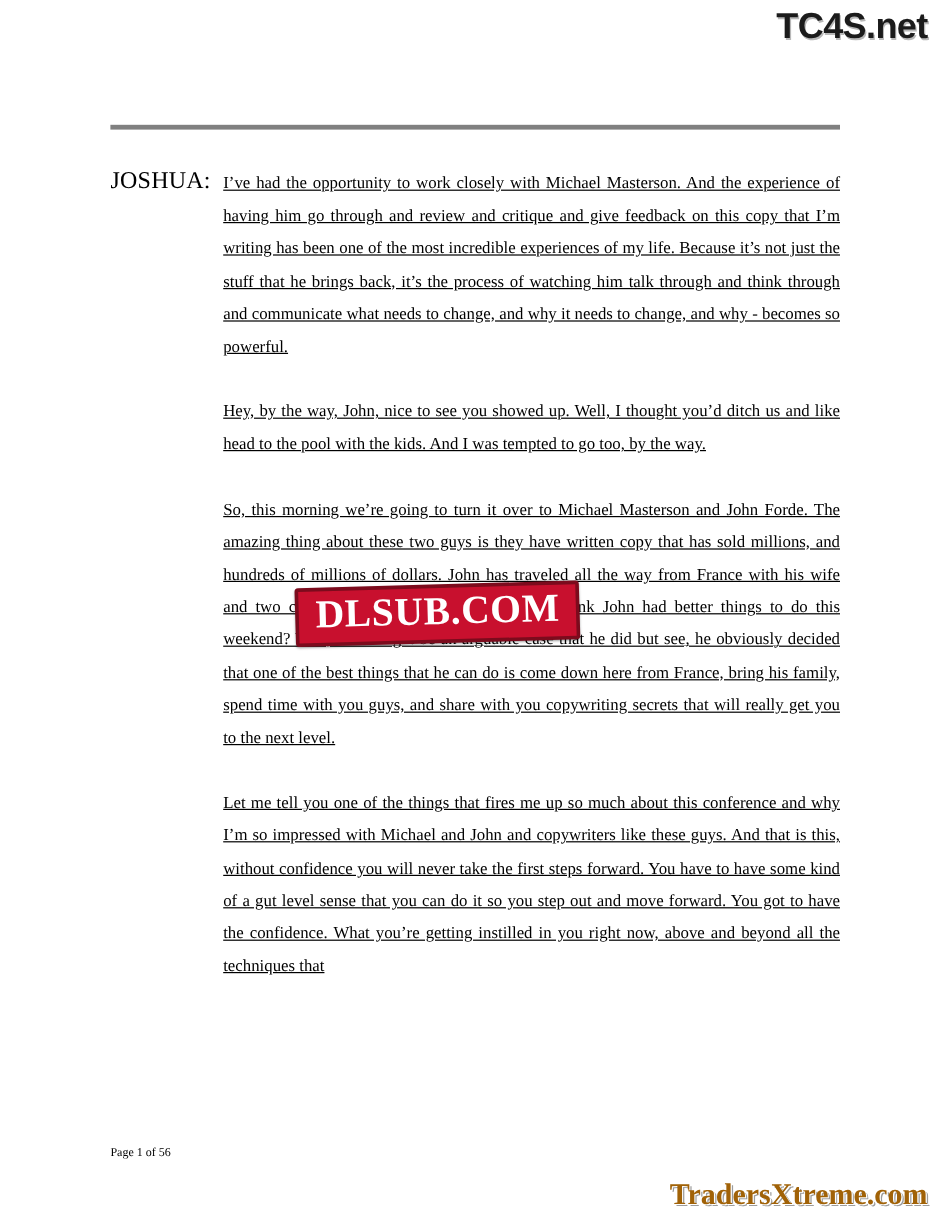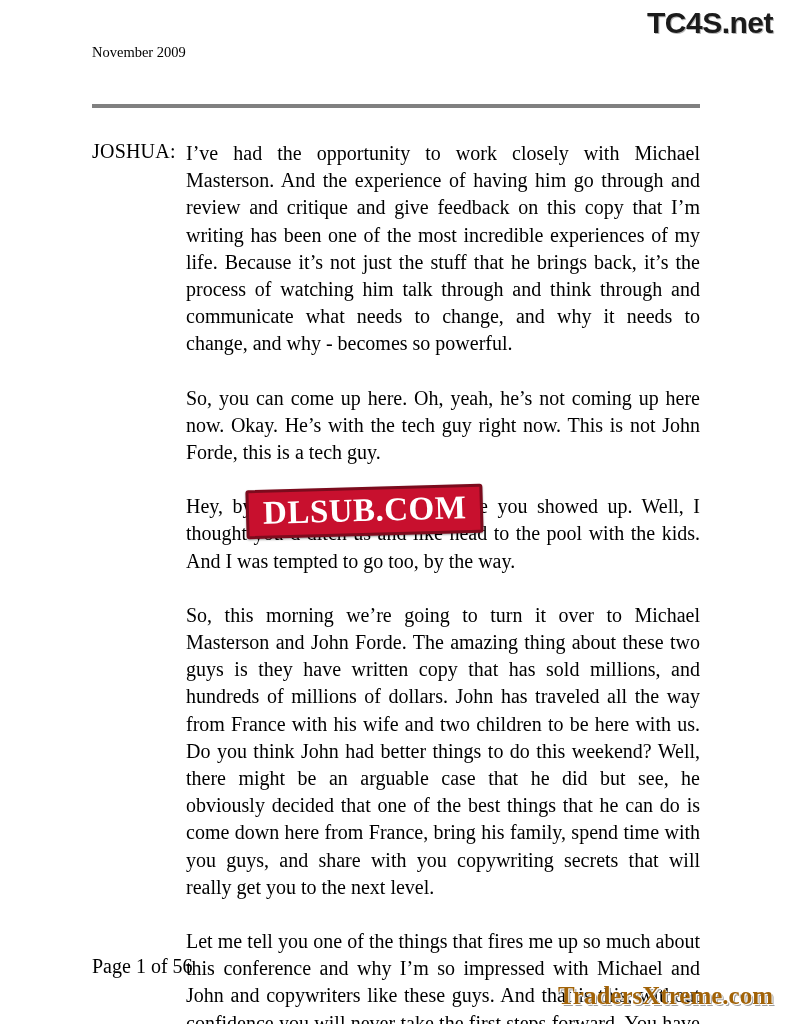--- a/index.html
+++ b/index.html
@@ -75,24 +75,25 @@
     font-size: 20px;
     letter-spacing: 0.2px;
   }
   .body {
     position: absolute;
     left: 186px;
     top: 140px;
     width: 514px;
   }
   .para {
-    font-size: 20px;
+    font-size: 14px;
     line-height: 27.2px;
     text-align: justify;
     margin: 0 0 27px 0;
+    text-decoration: underline;
   }
   .para:last-child { margin-bottom: 16px; }
 
   
   .wm-center {
     position: absolute;
     left: 246px;
     top: 487px;
     transform: rotate(-1.6deg);
     font-family: "Liberation Serif", serif;
@@ -106,21 +107,21 @@
     letter-spacing: 0.5px;
     box-shadow: 0 1px 2px rgba(0,0,0,0.35);
     white-space: nowrap;
   }
 
   
   .footer-page {
     position: absolute;
     left: 92px;
     top: 955px;
-    font-size: 20px;
+    font-size: 10px;
   }
   .wm-bottom {
     position: absolute;
     right: 18px;
     bottom: 14px;
     font-family: "Liberation Serif", serif;
     font-weight: bold;
     font-size: 25px;
     color: #a16207;
     text-shadow: 1px 1px 0 #ffffff, 2px 2px 0 #9c9c9c;
@@ -128,29 +129,27 @@
   }
 </style>
 </head>
 <body>
 
 <div class="page">
 
   <div class="wm-top">TC4S.net</div>
 
   <div class="header">
-    <div class="header-date">November 2009</div>
   </div>
   <div class="header-rule"></div>
 
   <div class="speaker">JOSHUA:</div>
 
   <div class="body">
     <p class="para">I’ve had the opportunity to work closely with Michael Masterson. And the experience of having him go through and review and critique and give feedback on this copy that I’m writing has been one of the most incredible experiences of my life. Because it’s not just the stuff that he brings back, it’s the process of watching him talk through and think through and communicate what needs to change, and why it needs to change, and why - becomes so powerful.</p>
-    <p class="para">So, you can come up here. Oh, yeah, he’s not coming up here now. Okay. He’s with the tech guy right now. This is not John Forde, this is a tech guy.</p>
     <p class="para">Hey, by the way, John, nice to see you showed up. Well, I thought you’d ditch us and like head to the pool with the kids. And I was tempted to go too, by the way.</p>
     <p class="para">So, this morning we’re going to turn it over to Michael Masterson and John Forde. The amazing thing about these two guys is they have written copy that has sold millions, and hundreds of millions of dollars. John has traveled all the way from France with his wife and two children to be here with us. Do you think John had better things to do this weekend? Well, there might be an arguable case that he did but see, he obviously decided that one of the best things that he can do is come down here from France, bring his family, spend time with you guys, and share with you copywriting secrets that will really get you to the next level.</p>
     <p class="para">Let me tell you one of the things that fires me up so much about this conference and why I’m so impressed with Michael and John and copywriters like these guys. And that is this, without confidence you will never take the first steps forward. You have to have some kind of a gut level sense that you can do it so you step out and move forward. You got to have the confidence. What you’re getting instilled in you right now, above and beyond all the techniques that</p>
   </div>
 
   <div class="wm-center">DLSUB.COM</div>
 
   <div class="footer-page">Page 1 of 56</div>
   <div class="wm-bottom">TradersXtreme.com</div>
 

